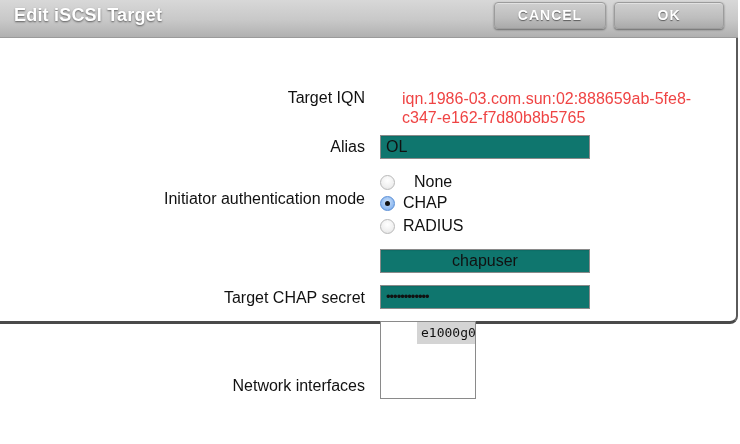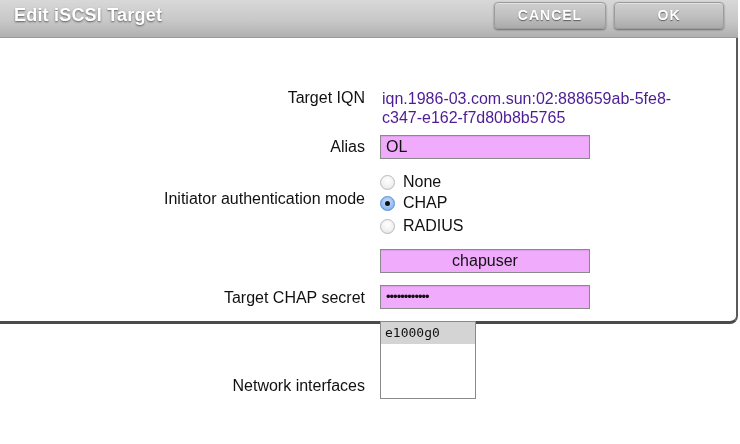--- a/index.html
+++ b/index.html
@@ -41,27 +41,27 @@
     cursor: pointer;
   }
   .cancel { left: 494px; width: 110px; }
   .ok { left: 614px; width: 108px; }
 
   .lbl {
     position: absolute; right: 371px; text-align: right;
     font-size: 16px; color: #111111; white-space: nowrap;
   }
   .val {
-    position: absolute; left: 382px; font-size: 16px; color: #4c1d95;
+    position: absolute; left: 402px; font-size: 16px; color: #ef4444;
     line-height: 19px;
   }
   .textinput {
     position: absolute; left: 380px; width: 210px; height: 24px;
     border: 1px solid #8a8a8a; box-sizing: border-box;
-    background: #f0abfc; font-size: 16px; color: #111;
+    background: #0f766e; font-size: 16px; color: #111;
     padding: 1px 5px; line-height: 20px;
     box-shadow: inset 0 1px 1px rgba(0,0,0,0.08);
   }
   .radio-row { position: absolute; left: 380px; height: 20px; display: flex; align-items: center; }
   .radio {
     width: 15px; height: 15px; border-radius: 50%;
     border: 1px solid #b9b9b9;
     background: radial-gradient(circle at 50% 35%, #ffffff 0%, #f0f0f0 60%, #dcdcdc 100%);
     box-sizing: border-box; position: relative; margin-right: 8px;
   }
@@ -70,21 +70,21 @@
     background: radial-gradient(circle at 50% 40%, #cfe3fb 0%, #8ab6ef 70%, #5d93dc 100%);
   }
   .radio.checked .dot {
     position: absolute; left: 4px; top: 4px; width: 5px; height: 5px;
     border-radius: 50%; background: #111;
   }
   .radio-label { font-size: 16px; color: #111111; }
 
   .listbox {
     position: absolute; left: 380px; top: 321px; width: 96px; height: 78px;
-    border: 1px solid #8a8a8a; box-sizing: border-box; background: #fff;
+    border: 1px solid #8a8a8a; box-sizing: border-box; background: #fff; padding-left: 36px;
   }
   .list-opt {
     font-family: "DejaVu Sans Mono", monospace; font-size: 13px; color: #111;
     background: #d4d4d4; padding: 2px 4px; height: 18px; line-height: 18px;
   }
 </style>
 </head>
 <body>
 
 <div class="dialog">
@@ -97,21 +97,21 @@
   <div class="lbl" style="top:89px;">Target IQN</div>
   <div class="val" style="top:89px;">
     <div>iqn.1986-03.com.sun:02:888659ab-5fe8-</div>
     <div>c347-e162-f7d80b8b5765</div>
   </div>
 
   <div class="lbl" style="top:138px;">Alias</div>
   <div class="textinput" style="top:135px;">OL</div>
 
   <div class="lbl" style="top:190px;">Initiator authentication mode</div>
-  <div class="radio-row" style="top:172px;">
+  <div class="radio-row" style="top:172px;gap:11px;">
     <span class="radio"></span>
     <span class="radio-label">None</span>
   </div>
   <div class="radio-row" style="top:216px;">
     <span class="radio"></span>
     <span class="radio-label">RADIUS</span>
   </div>
   <div class="radio-row" style="top:193px;">
     <span class="radio checked">
         <span class="dot"></span>

